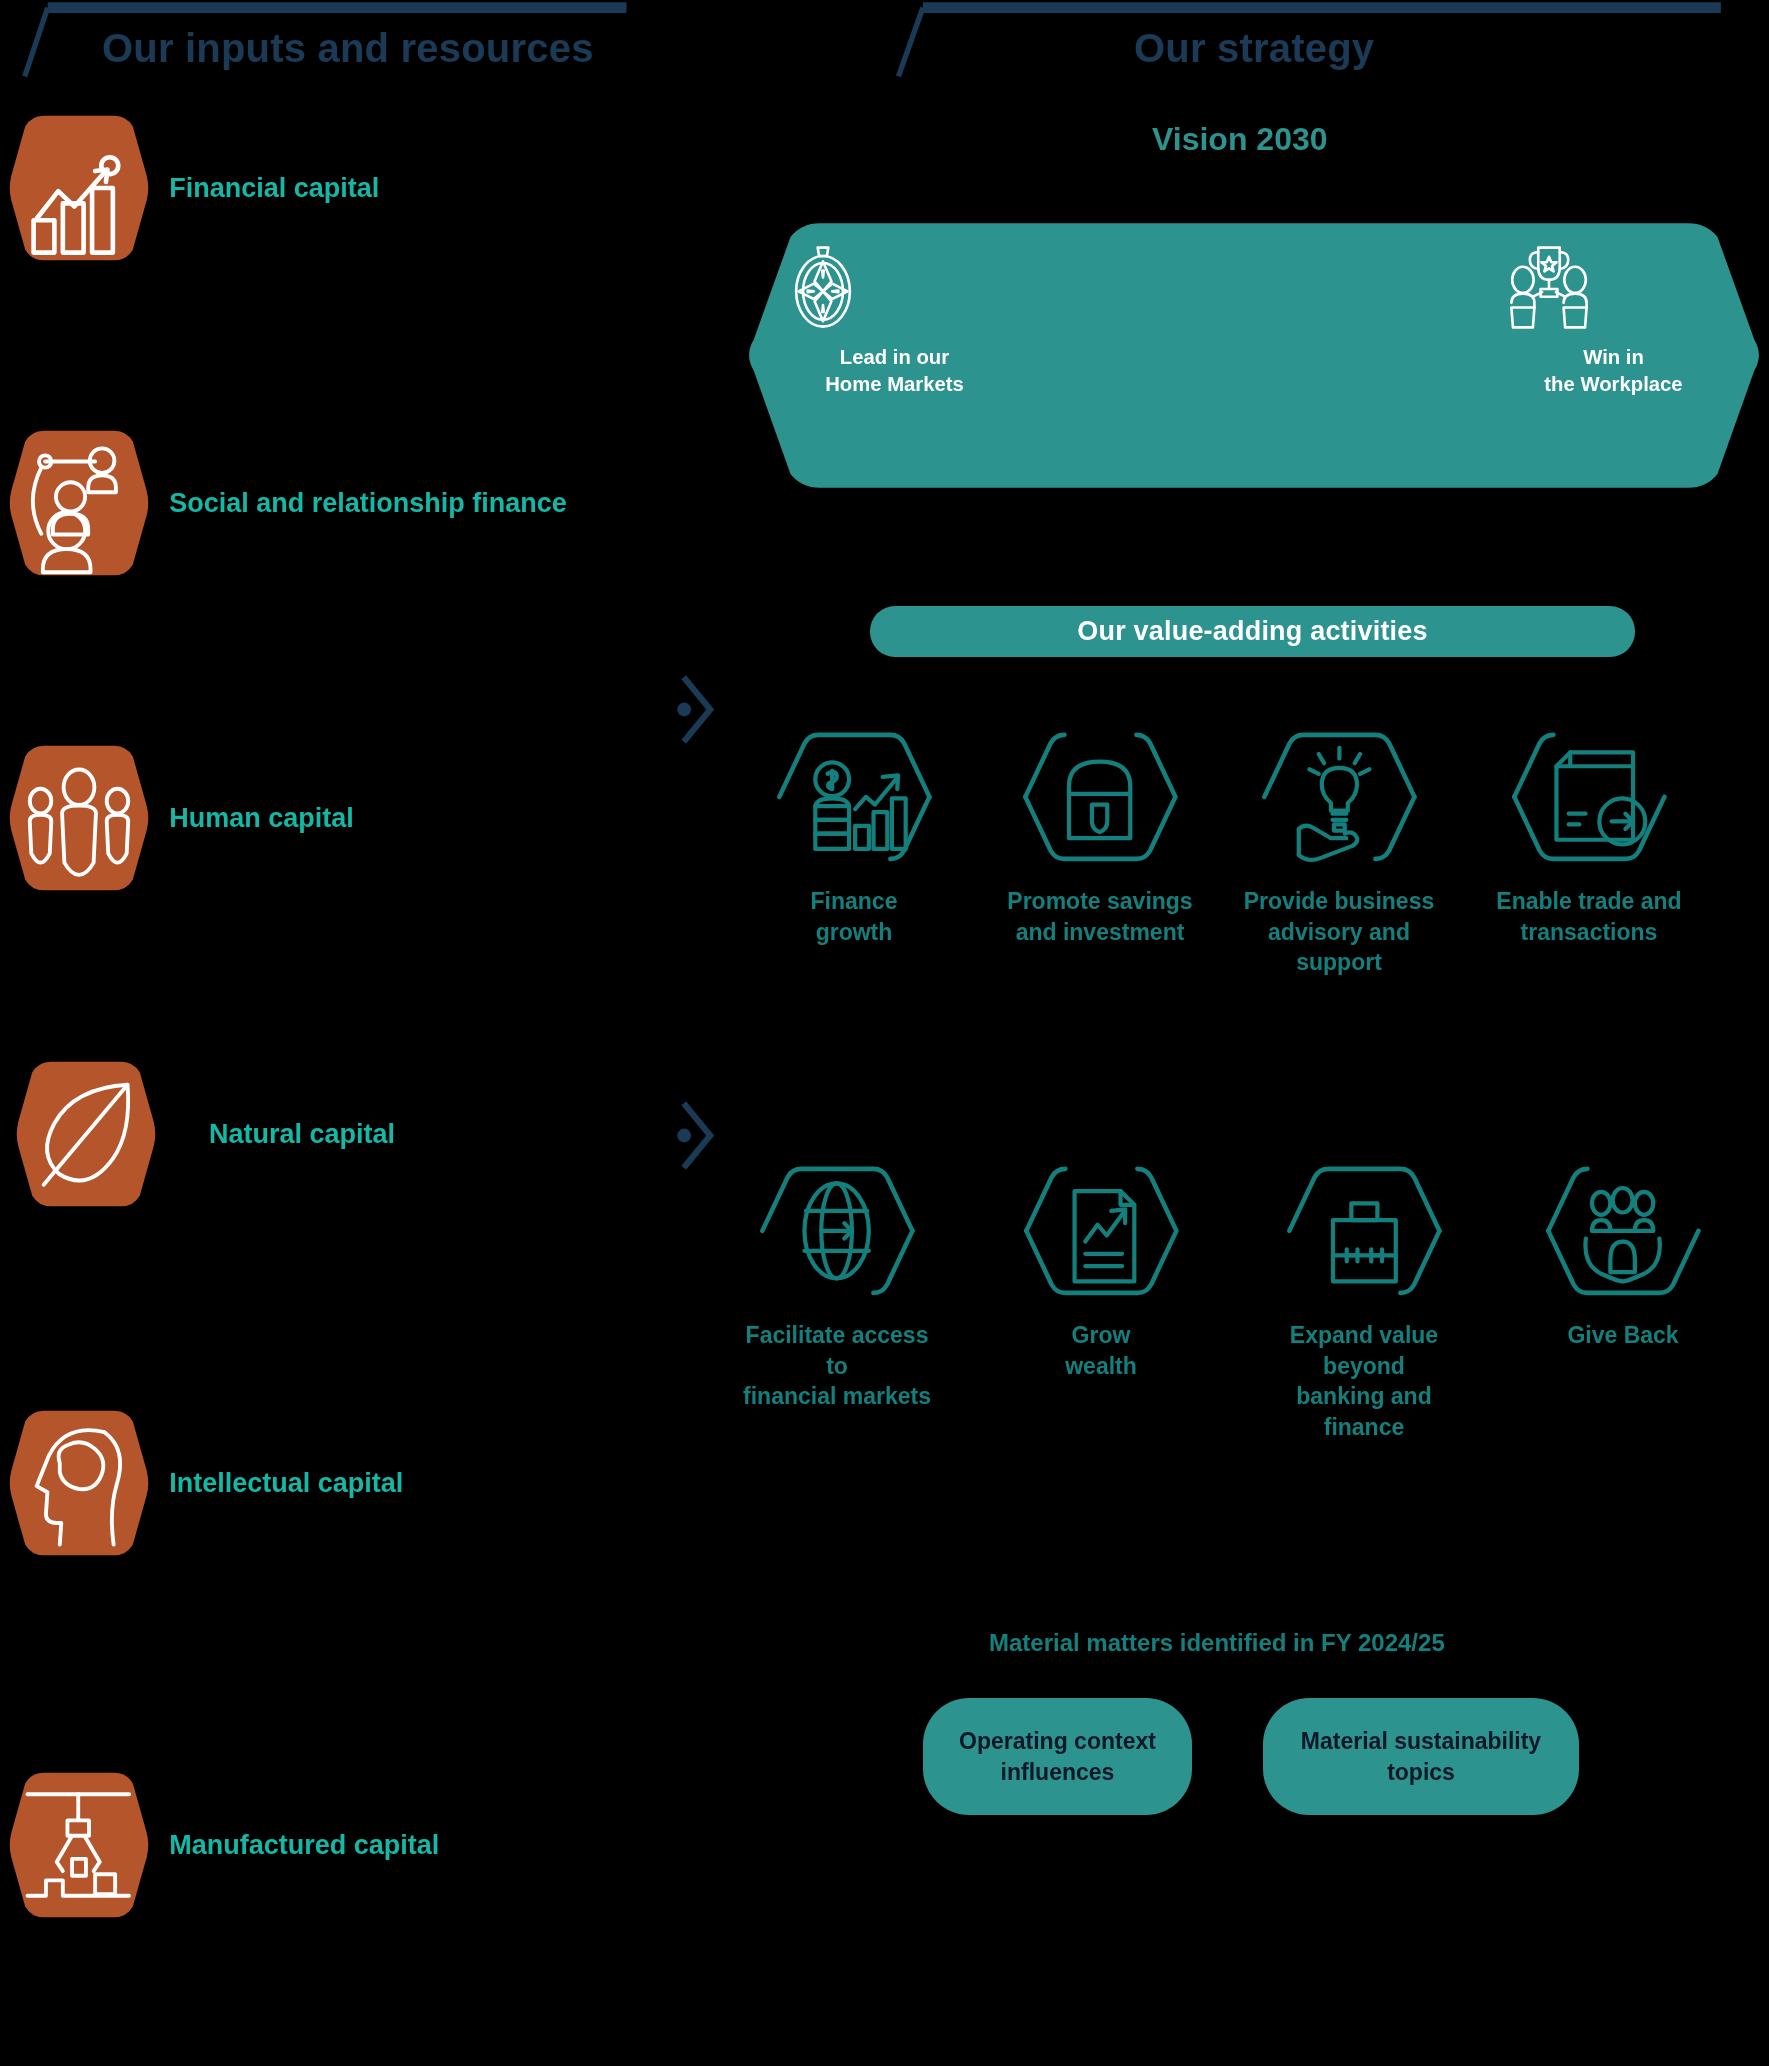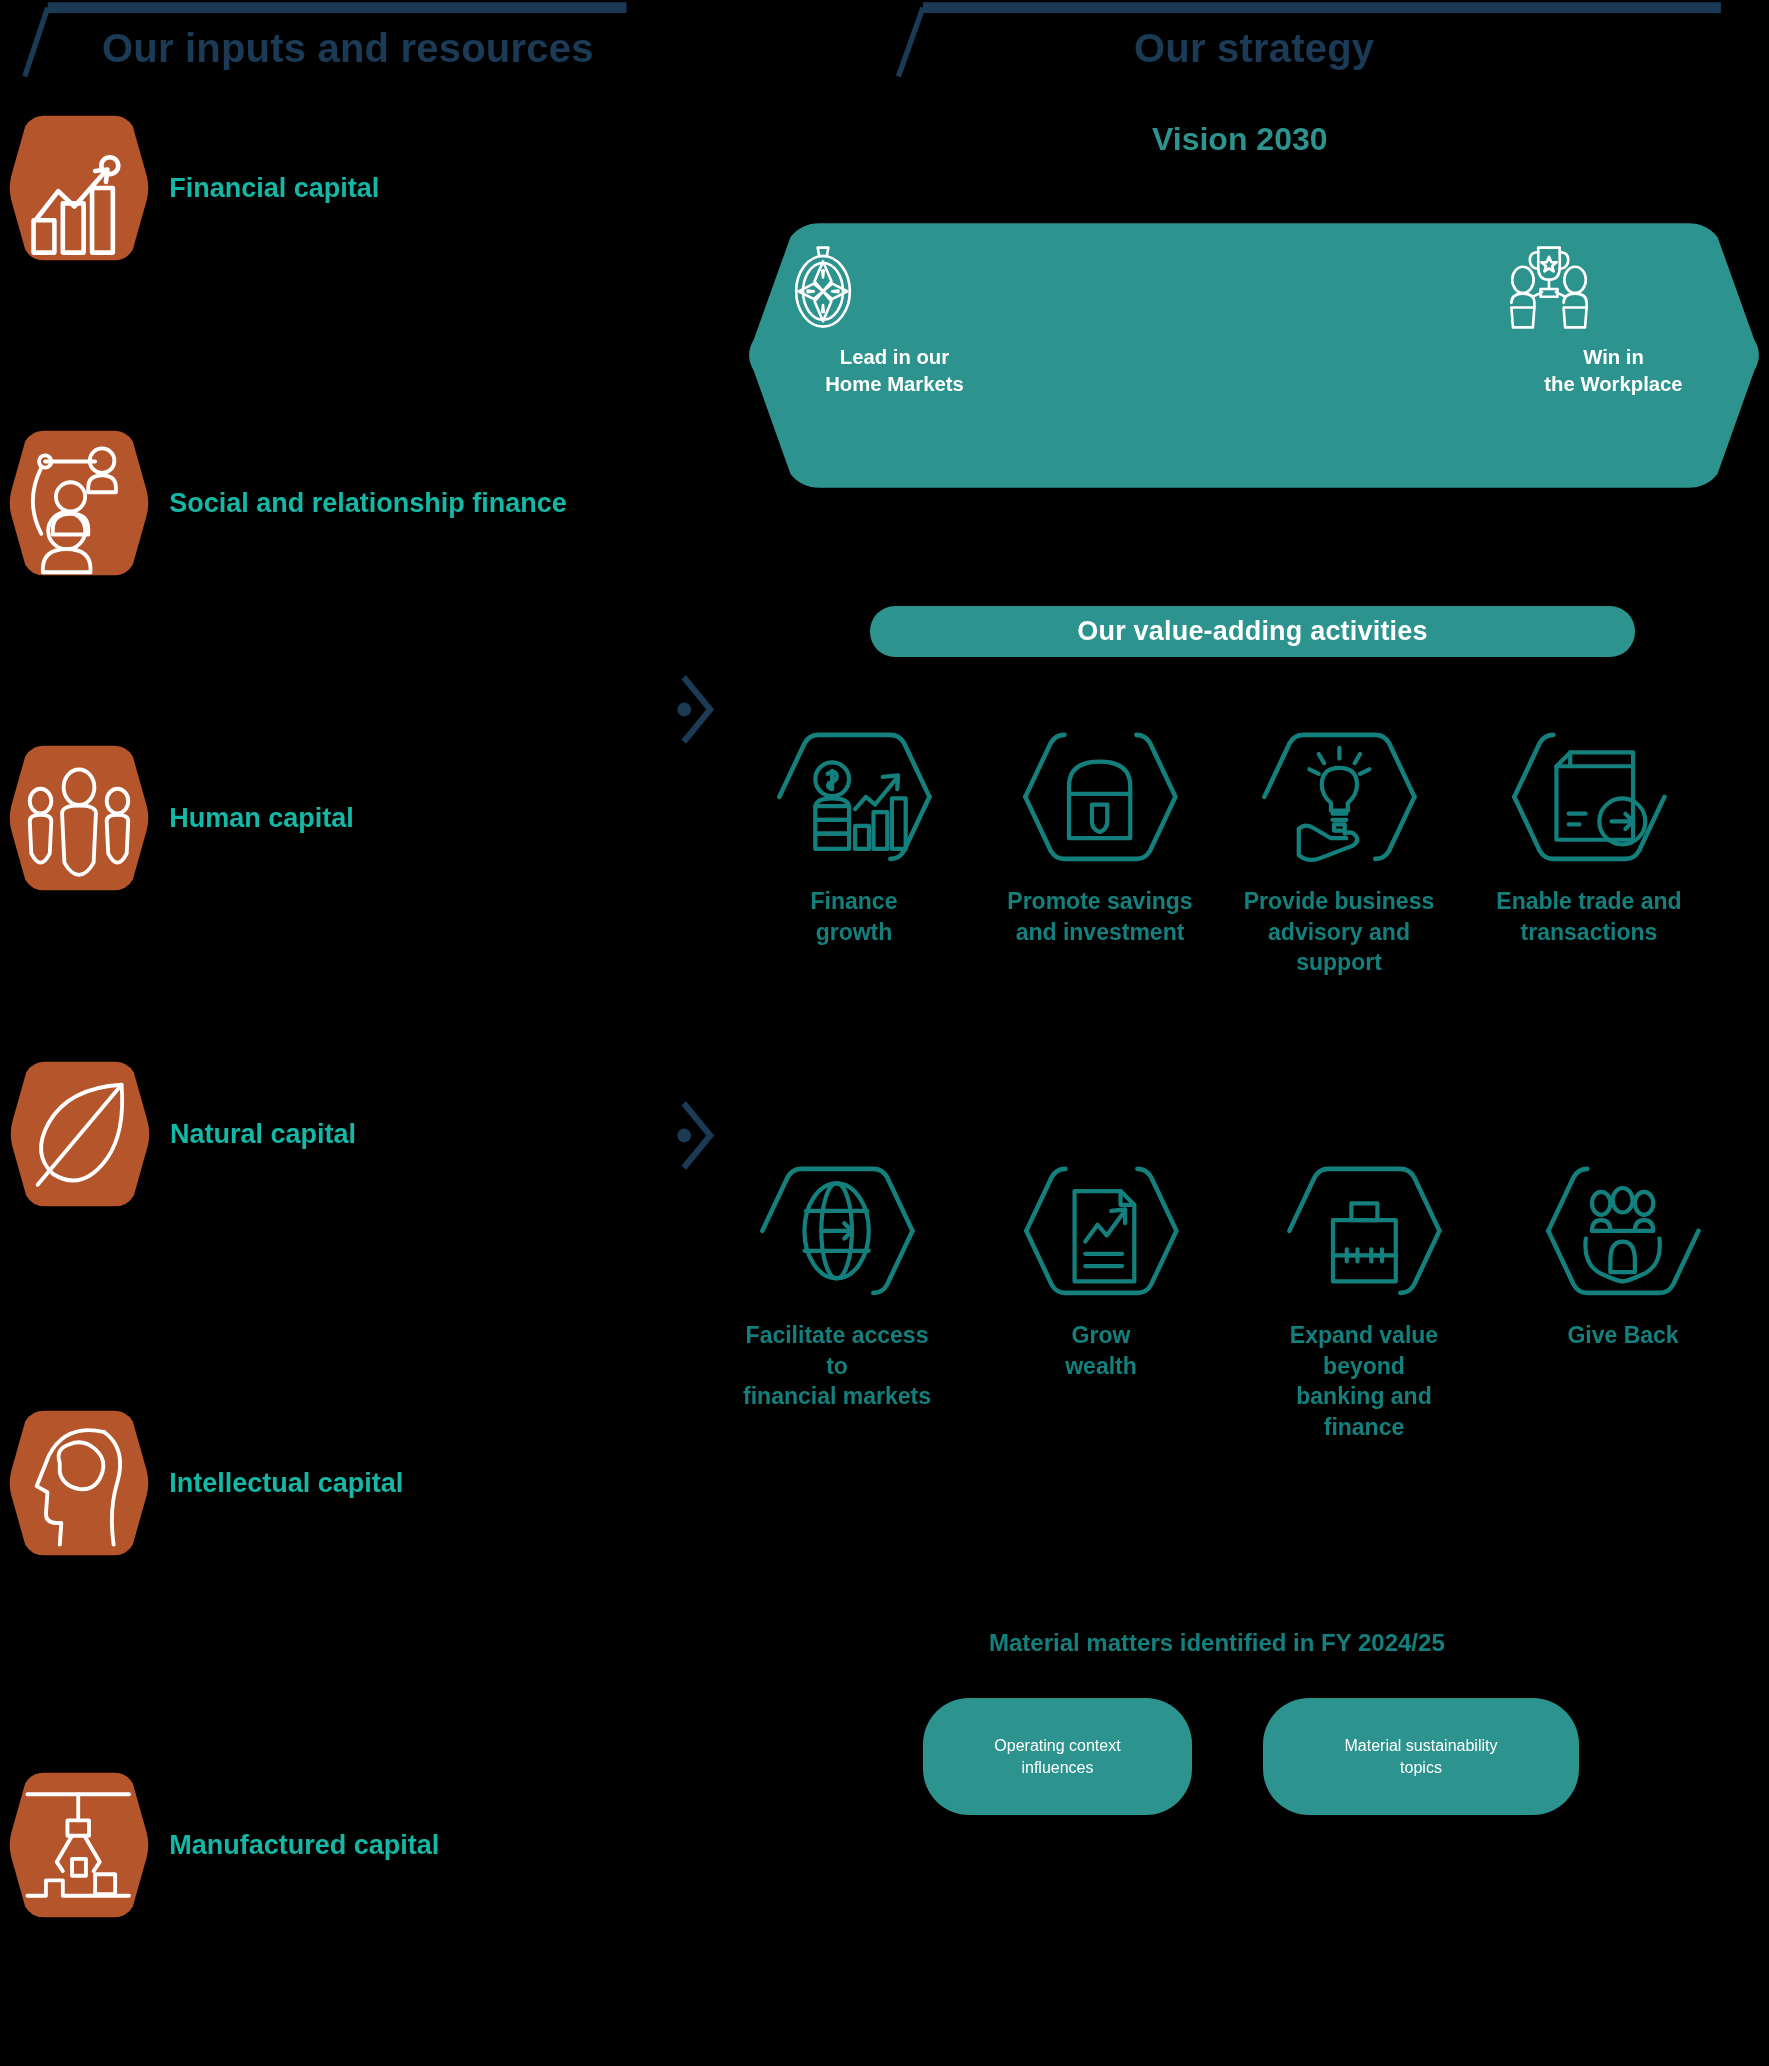--- a/index.html
+++ b/index.html
@@ -65,21 +65,21 @@
 
   
   #mm-title{
     position:absolute;font-size:24px;font-weight:bold;color:#14807d;
     white-space:nowrap;
   }
   .mm-pill{
     position:absolute;background:#2d938e;border-radius:46px;
     display:flex;align-items:center;justify-content:center;text-align:center;
   }
-  .mm-pill span{color:#ffffff;font-size:16px;font-weight:normal;line-height:1.33;}
+  .mm-pill span{color:#0f172a;font-size:23px;font-weight:bold;line-height:1.33;}
 </style>
 </head>
 <body>
 
 <div class="hdr-rule abs" style="left:0;top:0;width:691px;">
   <svg width="691" height="84" viewBox="0 0 900 110">
     <path d="M 60 10 L 818 10" stroke="#1a3a56" stroke-width="14" fill="none"></path>
     <path d="M 60 10 L 30 100" stroke="#1a3a56" stroke-width="7" fill="none"></path>
   </svg>
 </div>
@@ -142,21 +142,21 @@
         <ellipse cx="141" cy="78" rx="14" ry="16"></ellipse>
         <path d="M127 104 Q127 96 141 96 Q155 96 155 104 L153 146 Q147 158 141 158 Q135 158 129 146 Z"></path>
         <ellipse cx="91" cy="60" rx="20" ry="23"></ellipse>
         <path d="M69 94 Q69 84 91 84 Q113 84 113 94 L110 158 Q101 174 91 174 Q81 174 72 158 Z"></path>
       </g>
     </svg>
   </div>
   <div class="cap-label">Human capital</div>
 </div>
 
-<div class="cap-row" style="left:10px;top:1057px;">
+<div class="cap-row" style="left:16px;top:1057px;gap:33px;">
   <div class="hexwrap">
     <svg width="140" height="154" viewBox="0 0 182 200">
       <path d="M45 6 L137 6 Q153 6 161 20 L179 84 Q183 100 179 116 L161 180 Q153 194 137 194 L45 194 Q29 194 21 180 L3 116 Q-1 100 3 84 L21 20 Q29 6 45 6 Z" fill="#b4552b"></path>
       <g stroke="#fff" stroke-width="5" fill="none" stroke-linecap="round" stroke-linejoin="round">
         <path d="M145 36 Q76 40 50 86 Q28 126 56 152 Q94 176 126 132 Q150 98 145 36 Z"></path>
         <path d="M145 36 L36 166"></path>
       </g>
     </svg>
   </div>
   <div class="cap-label">Natural capital</div>

